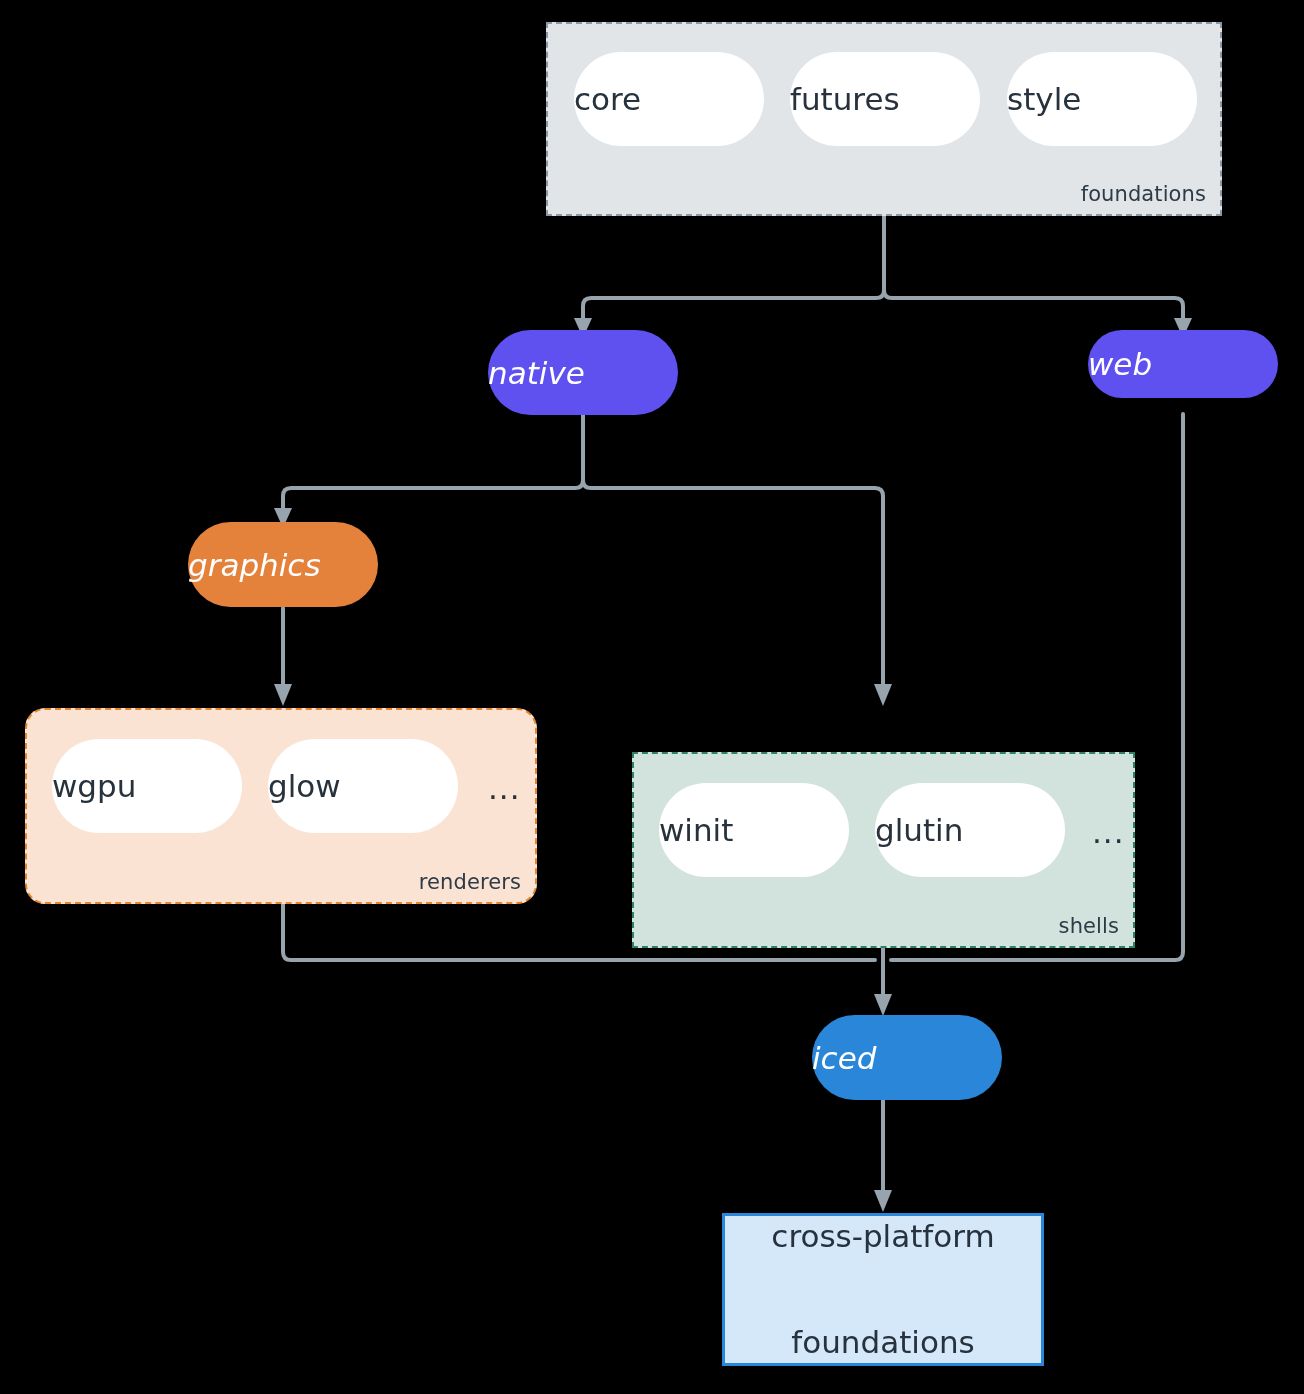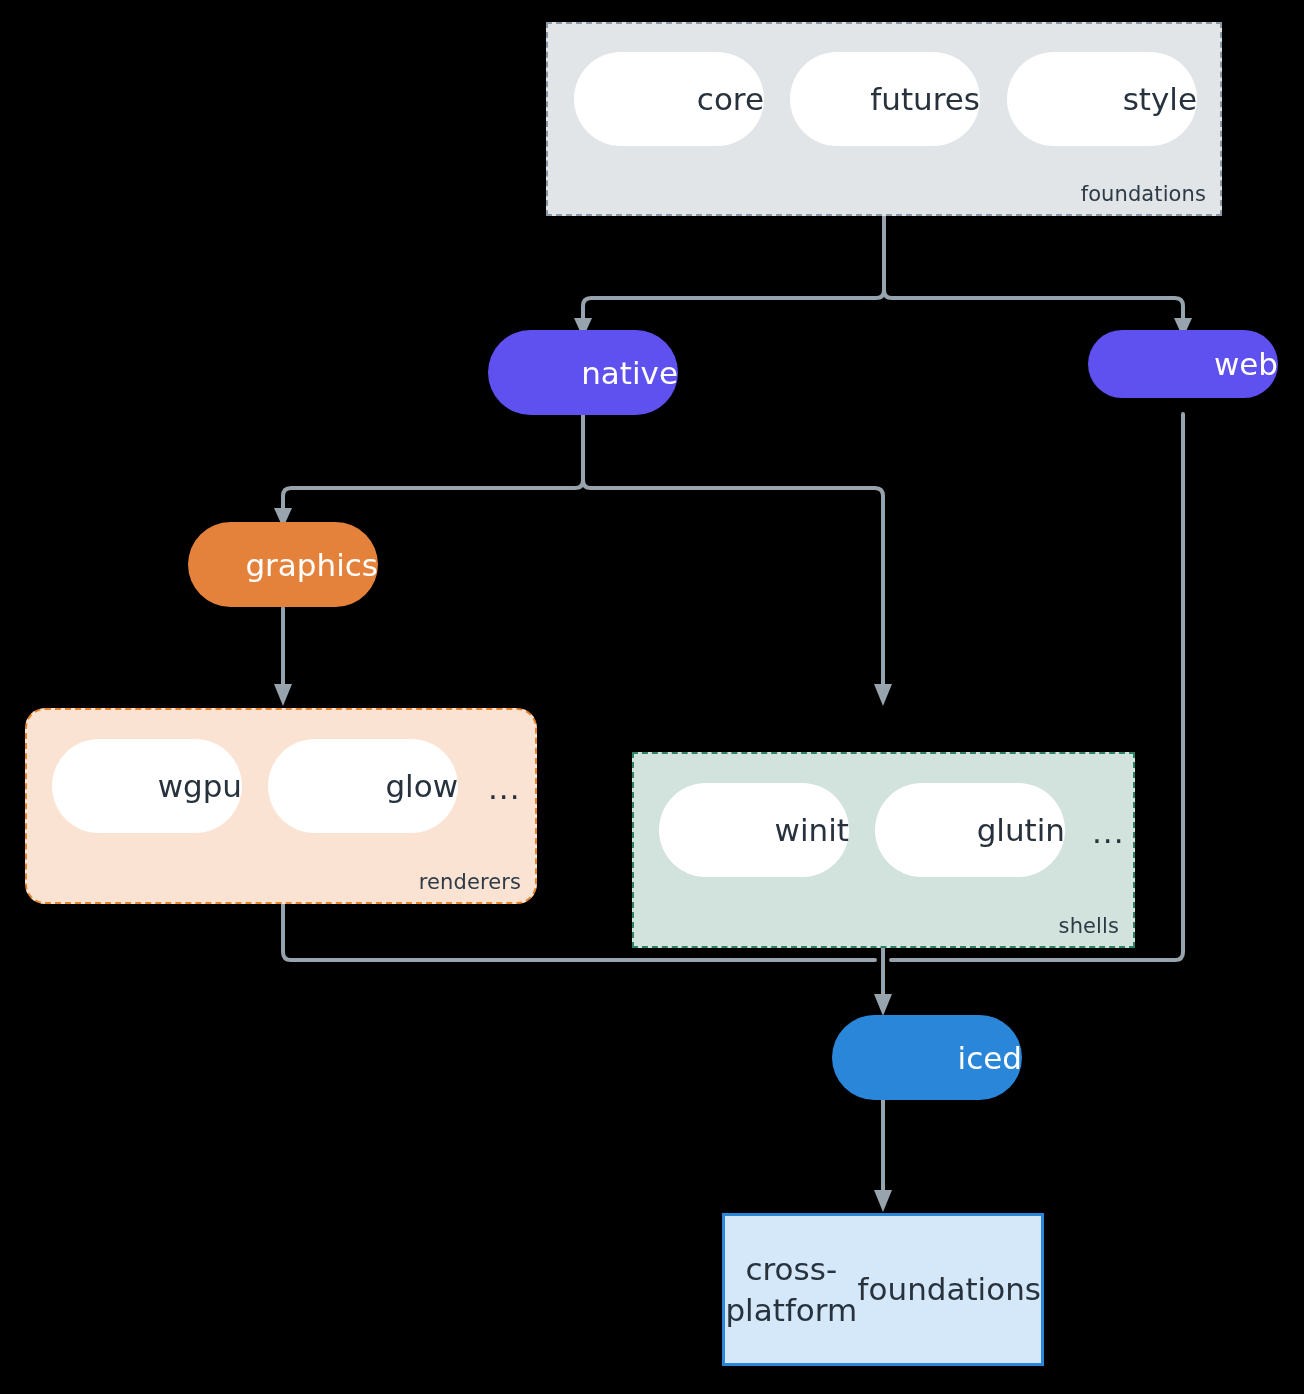--- a/index.html
+++ b/index.html
@@ -61,53 +61,55 @@
     margin-top: 44px;
   }
 
   
   .pill {
     position: absolute;
     box-sizing: border-box;
     border-radius: 999px;
     display: flex;
     align-items: center;
-    justify-content: flex-end;
+    justify-content: flex-start;
     white-space: nowrap;
   }
   .pill-white {
     background: #ffffff;
     color: #27323d;
     font-size: 31px;
   }
   .pill-solid {
     color: #ffffff;
     font-size: 31px;
+    font-style: italic;
   }
   .ellipsis {
     position: absolute;
     font-size: 31px;
     color: #27323d;
     line-height: 1;
     letter-spacing: 1px;
   }
 
   
   .app-box {
     position: absolute;
     box-sizing: border-box;
     background: #d4e8fa;
     border: 3px solid #2a86d8;
     color: #27323d;
     font-size: 31px;
     line-height: 1.32;
     text-align: center;
     display: flex;
+    flex-direction: column;
     align-items: center;
-    justify-content: flex-end;
+    justify-content: space-between;
   }
 </style>
 </head>
 <body>
 
 <div id="diagram-root">
 
   <svg class="layer" viewBox="0 0 1304 1394">
 
     <g>
@@ -192,21 +194,21 @@
     <div class="pill pill-white" style="left:25px; top:29px; width:190px; height:94px;">
       <span>winit</span>
     </div>
     <div class="pill pill-white" style="left:241px; top:29px; width:190px; height:94px;">
       <span>glutin</span>
     </div>
     <div class="ellipsis" style="left:458px; top:63px;">...</div>
     <div class="group-label">shells</div>
   </div>
 
-  <div class="pill pill-solid" style="left:832px; top:1015px; width:190px; height:85px; background:#2a86d8;">
+  <div class="pill pill-solid" style="left:812px; top:1015px; width:190px; height:85px; background:#2a86d8;">
     <span>iced</span>
   </div>
 
   <div class="app-box" style="left:722px; top:1213px; width:322px; height:153px;">
     <span>cross-platform</span>
     <span>foundations</span>
   </div>
 
 </div>
 

